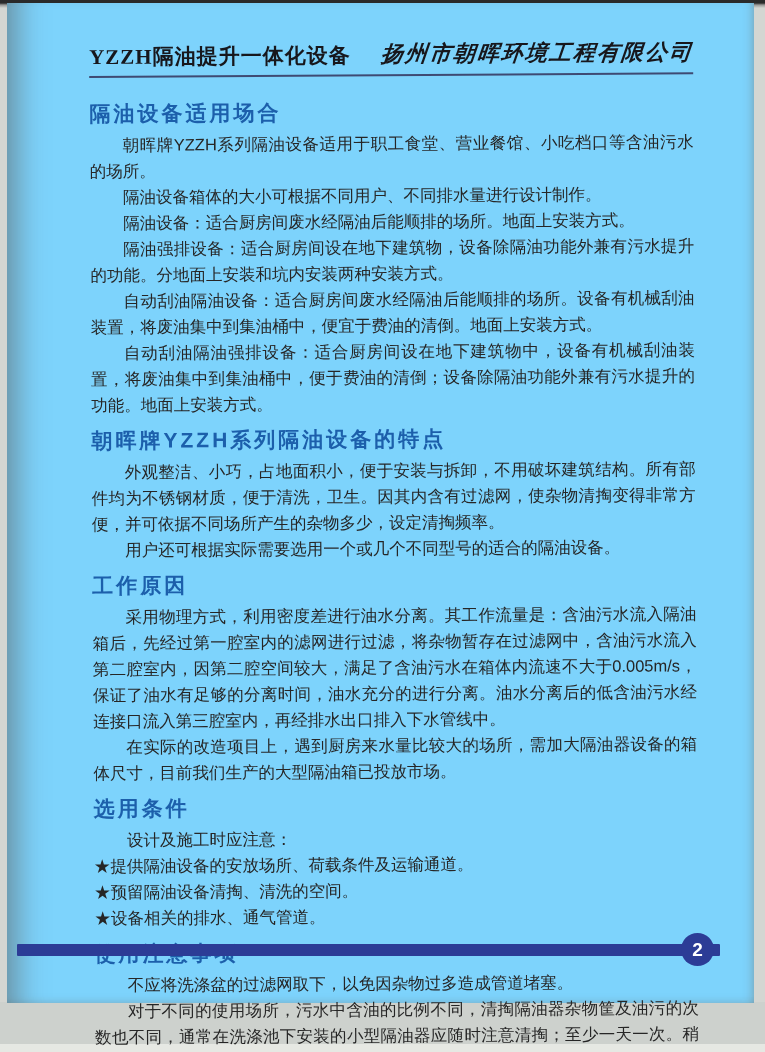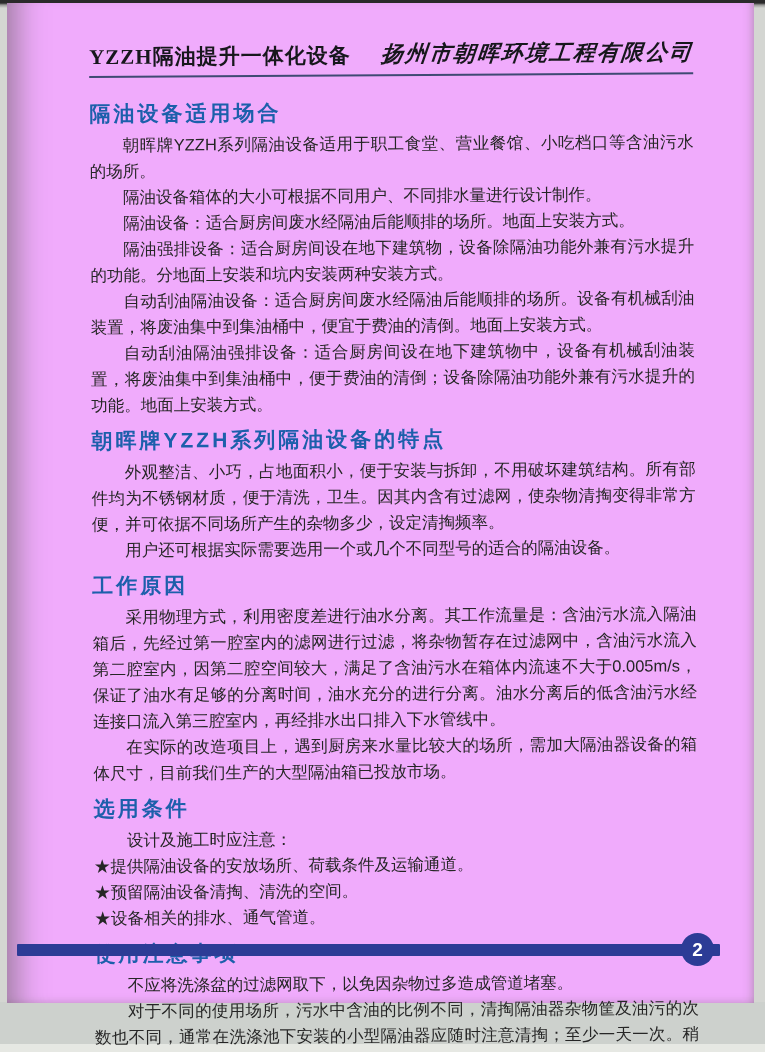--- a/index.html
+++ b/index.html
@@ -6,21 +6,21 @@
   body{
     width:765px;height:1052px;position:relative;overflow:hidden;
     background:#e9eae6;
     font-family:"Liberation Sans", sans-serif;
   }
   .scan-frame{position:absolute;inset:0;background:linear-gradient(180deg,#2a2a2a 0px,#2a2a2a 3px,#9a9a98 5px,#d4d6d2 8px);}
   .under-page{position:absolute;left:0;right:0;top:1002px;height:44px;background:#cdd1cd;}
   .under-page2{position:absolute;left:0;right:0;top:1044px;height:8px;background:#e6e8e3;}
   .page{
     position:absolute;left:7px;top:3px;width:747px;height:1000px;
-    background:#f0abfc;
+    background:#7dd3fc;
     box-shadow:inset 40px 0 30px -30px rgba(90,88,84,.55), inset -8px 0 10px -7px rgba(120,118,112,.5), inset 0 -6px 8px -6px rgba(120,118,112,.35);
   }
   .content{
     position:absolute;left:82px;top:38px;width:604px;
     transform:rotate(-0.35deg);transform-origin:left top;
     color:#262626;
   }
   .hdr-row{display:flex;justify-content:space-between;align-items:flex-end;}
   .product-title{
     font-family:"Liberation Serif", serif;font-weight:bold;

